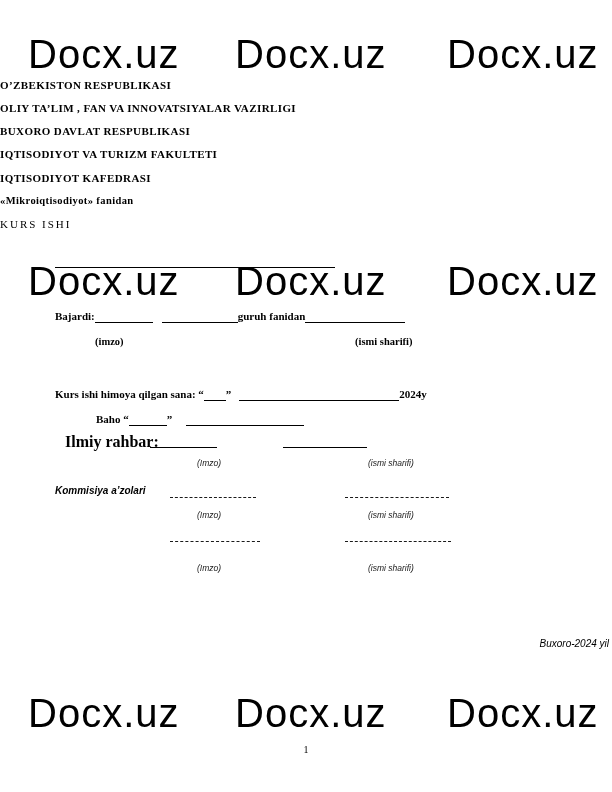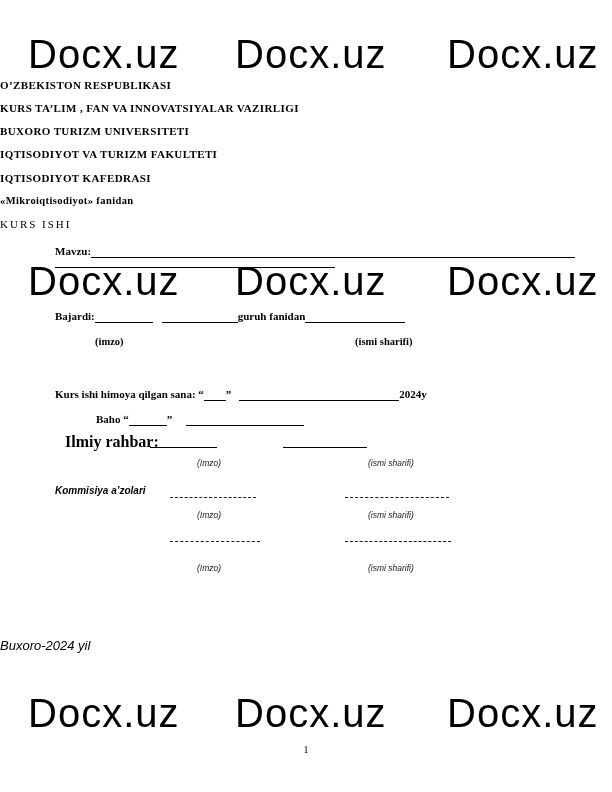--- a/index.html
+++ b/index.html
@@ -36,53 +36,49 @@
   .cap-bold{font-weight:bold;font-size:10.5px;}
   .cap-italic{
     font-family:"Liberation Sans",sans-serif;font-style:italic;
     font-size:8.5px;color:#1a1a1a;
   }
   .komissiya{
     font-family:"Liberation Sans",sans-serif;font-style:italic;font-weight:bold;
     font-size:10px;
   }
   .footer-city{
-    position:absolute;left:0;right:3px;text-align:left;
-    font-family:"Liberation Sans",sans-serif;font-style:italic;font-size:13px;
+    position:absolute;left:0;right:3px;text-align:right;
+    font-family:"Liberation Sans",sans-serif;font-style:italic;font-size:10px;
   }
   .pagenum{position:absolute;left:0;right:0;text-align:center;font-size:10px;}
 </style>
 </head>
 <body>
 
 <div class="page">
 
   <span class="wm" style="top:32px;left:28px">Docx.uz</span>
   <span class="wm" style="top:32px;left:235px">Docx.uz</span>
   <span class="wm" style="top:32px;left:447px">Docx.uz</span>
   <span class="wm" style="top:259px;left:28px">Docx.uz</span>
   <span class="wm" style="top:259px;left:235px">Docx.uz</span>
   <span class="wm" style="top:259px;left:447px">Docx.uz</span>
   <span class="wm" style="top:691px;left:28px">Docx.uz</span>
   <span class="wm" style="top:691px;left:235px">Docx.uz</span>
   <span class="wm" style="top:691px;left:447px">Docx.uz</span>
 
   <div class="hline" style="top:79px">O’ZBEKISTON RESPUBLIKASI</div>
-  <div class="hline" style="top:102px">KURS TA’LIM , FAN VA INNOVATSIYALAR VAZIRLIGI</div>
-  <div class="hline" style="top:125px">BUXORO TURIZM UNIVERSITETI</div>
+  <div class="hline" style="top:102px">OLIY TA’LIM , FAN VA INNOVATSIYALAR VAZIRLIGI</div>
+  <div class="hline" style="top:125px">BUXORO DAVLAT RESPUBLIKASI</div>
   <div class="hline" style="top:148px">IQTISODIYOT VA TURIZM FAKULTETI</div>
   <div class="hline subject" style="top:195px">«Mikroiqtisodiyot» fanidan</div>
 
   <div class="hline" style="top:172px">IQTISODIYOT KAFEDRASI</div>
   <div class="hline kurs" style="top:218px">KURS ISHI</div>
 
-  <div class="row" style="top:245px;left:55px;right:37px">
-    <span>Mavzu:</span>
-      <span class="blank grow"></span>
-  </div>
   <div class="uline" style="top:267px;left:55px;width:280px"></div>
 
   <div class="row" style="top:310px;left:55px">
     <span>Bajardi:</span>
       <span class="blank" style="width:58px"></span>
       <span class="spacer" style="width:9px"></span>
       <span class="blank" style="width:76px"></span>
       <span>guruh fanidan</span>
       <span class="blank" style="width:100px"></span>
   </div>

